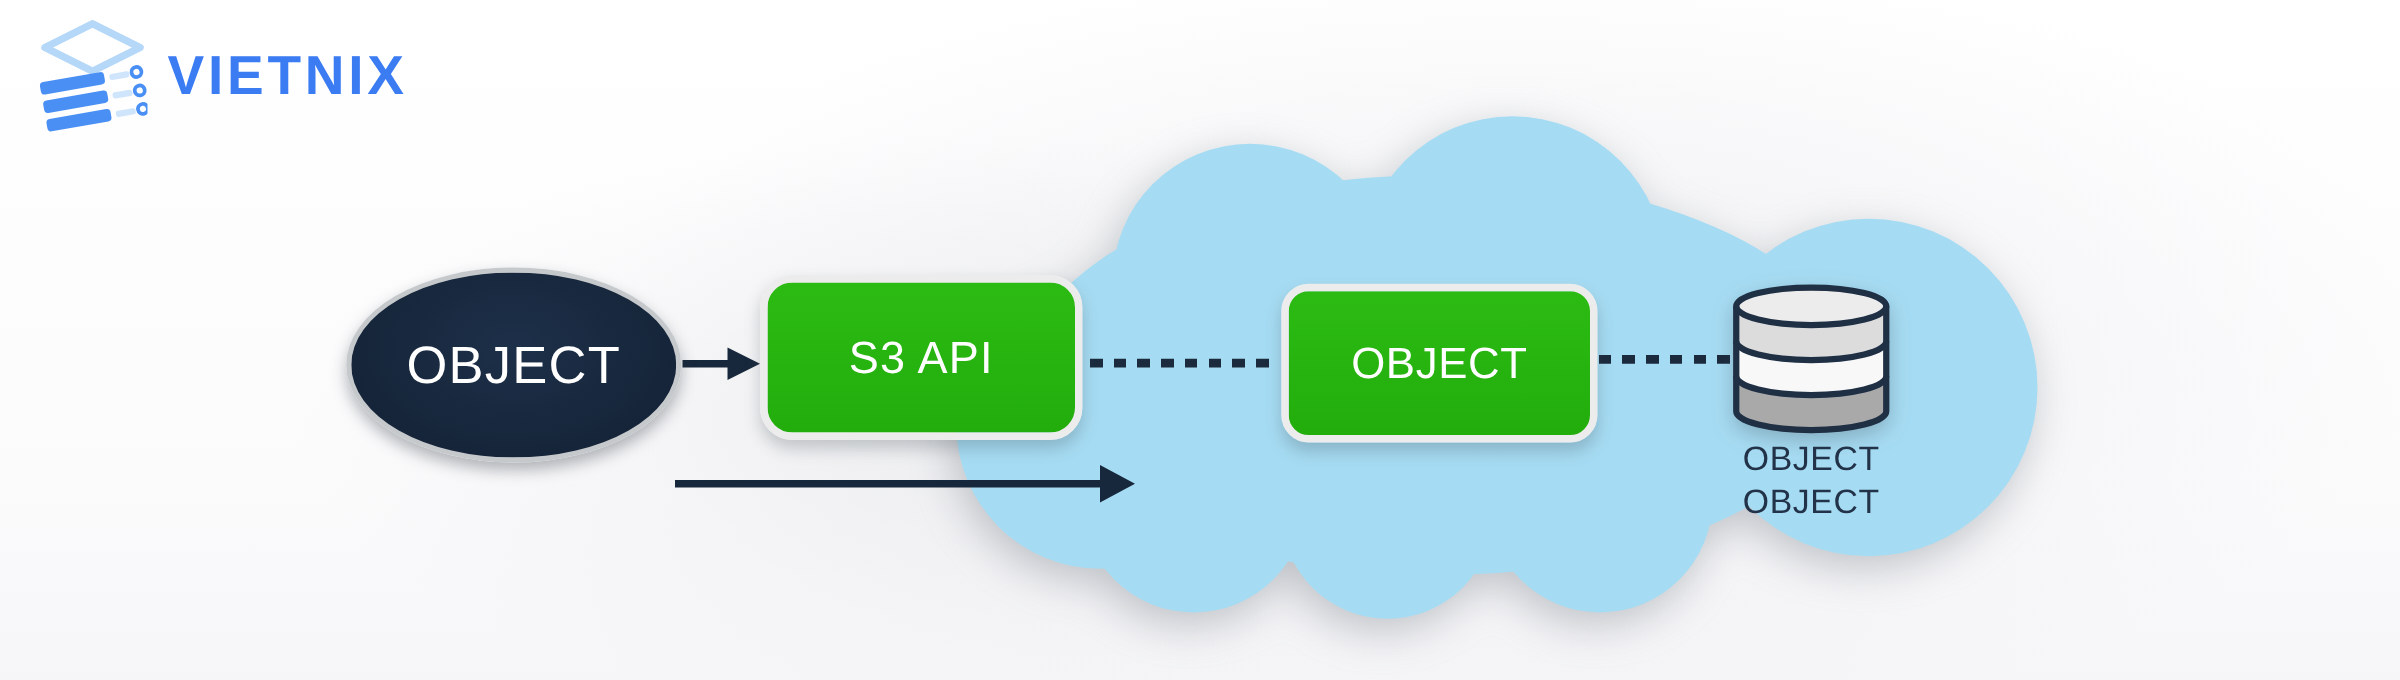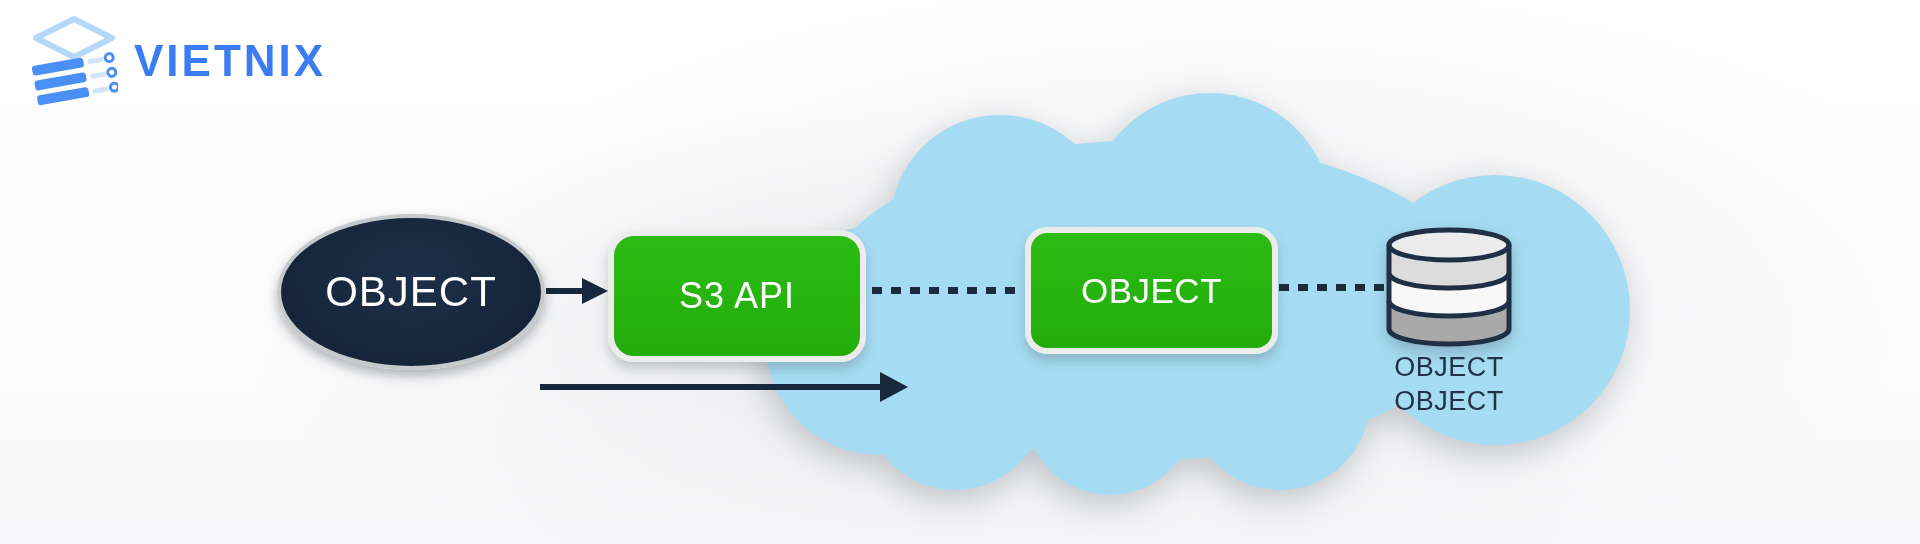--- a/index.html
+++ b/index.html
@@ -25,21 +25,21 @@
     left:277px;top:214px;width:268px;height:156px;border-radius:50%;
     background:radial-gradient(ellipse at 50% 40%, #1d3049 0%, #152438 75%);
     border:4px solid #c6c9cc;box-shadow:0 6px 12px rgba(40,50,60,.35);
     font-size:42px;letter-spacing:1px;
   }
   .greenbox{
     background:linear-gradient(180deg,#2cbb13 0%,#22ad0c 100%);
     border:6px solid #ececec;border-radius:26px;
     box-shadow:0 7px 12px rgba(60,70,80,.25);
   }
-  .s3{left:608px;top:230px;width:258px;height:132px;font-size:36px;letter-spacing:1px;text-align:right;}
+  .s3{left:608px;top:220px;width:258px;height:132px;font-size:36px;letter-spacing:1px;text-align:right;}
   .services{left:1025px;top:227px;width:253px;height:127px;font-size:35px;line-height:46px;letter-spacing:.5px;border-radius:22px;}
   .two-line span{display:block;}
   
   .dotted{position:absolute;height:7px;z-index:2;
     background-image:repeating-linear-gradient(90deg,#1b2a3d 0,#1b2a3d 10px,transparent 10px,transparent 19px);}
   .dotted.d1{left:872px;top:287px;width:150px;}
   .dotted.d2{left:1279px;top:284px;width:106px;}
   .arrow{position:absolute;z-index:2;}
   .arrow .line{position:absolute;background:#18283c;height:6px;}
   .arrow .head{position:absolute;width:0;height:0;}

